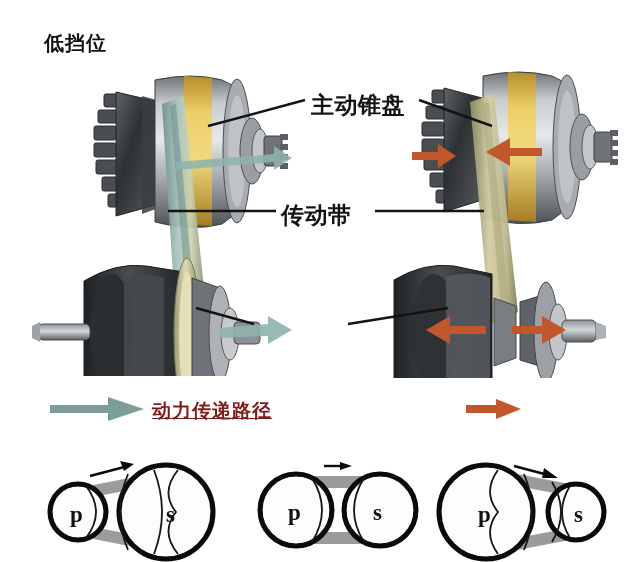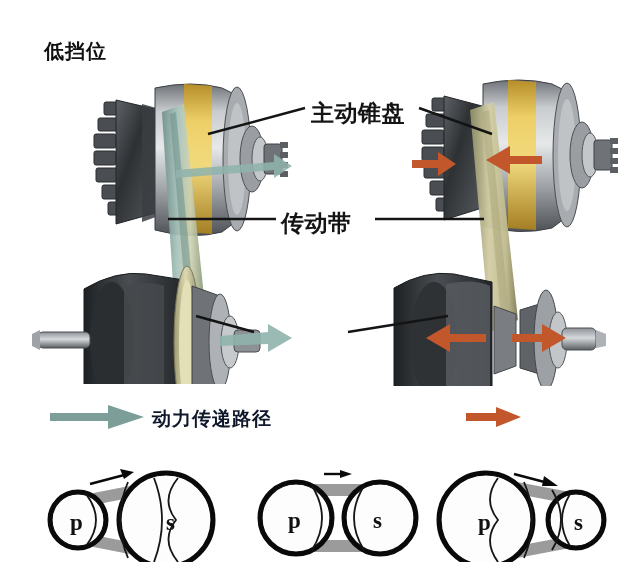--- a/index.html
+++ b/index.html
@@ -3,21 +3,21 @@
 <meta charset="utf-8">
 <style>
   html,body{margin:0;padding:0;}
   body{
     width:640px;height:562px;
     background:#ffffff;
     font-family:"Liberation Sans","DejaVu Sans",sans-serif;
     overflow:hidden;
     position:relative;
   }
-  #stage{position:absolute;left:0;top:16px;width:640px;height:497px;}
+  #stage{position:absolute;left:0;top:8px;width:640px;height:497px;}
   .abs{position:absolute;}
 
   
   .gear-title{
     font-size:20px;font-weight:bold;color:#111;
     letter-spacing:1px;white-space:nowrap;
   }
   #title-low{left:44px;top:22px;}
   #title-high{left:548px;top:22px;}
 
@@ -25,21 +25,21 @@
   .callout{
     font-size:23px;font-weight:bold;color:#141414;
     white-space:nowrap;letter-spacing:.5px;
   }
   #label-drive-pulley{left:311px;top:82px;}
   #label-belt{left:281px;top:192px;}
   #label-driven-pulley{left:259px;top:305px;}
 
   
   .legend-text{font-size:19px;font-weight:bold;white-space:nowrap;letter-spacing:1px;}
-  #legend-power-text{left:152px;top:390px;color:#0f172a;}
+  #legend-power-text{left:152px;top:390px;color:#7f1d1d;text-decoration:underline;}
   #legend-clamp-text{left:530px;top:390px;color:#c2572c;}
 
   .legend-arrow{display:block;}
 
   
   .schematic{}
   .pulley-letter{
     font-size:23px;font-weight:bold;fill:#111;
     font-family:"Liberation Serif","DejaVu Serif",serif;
   }

